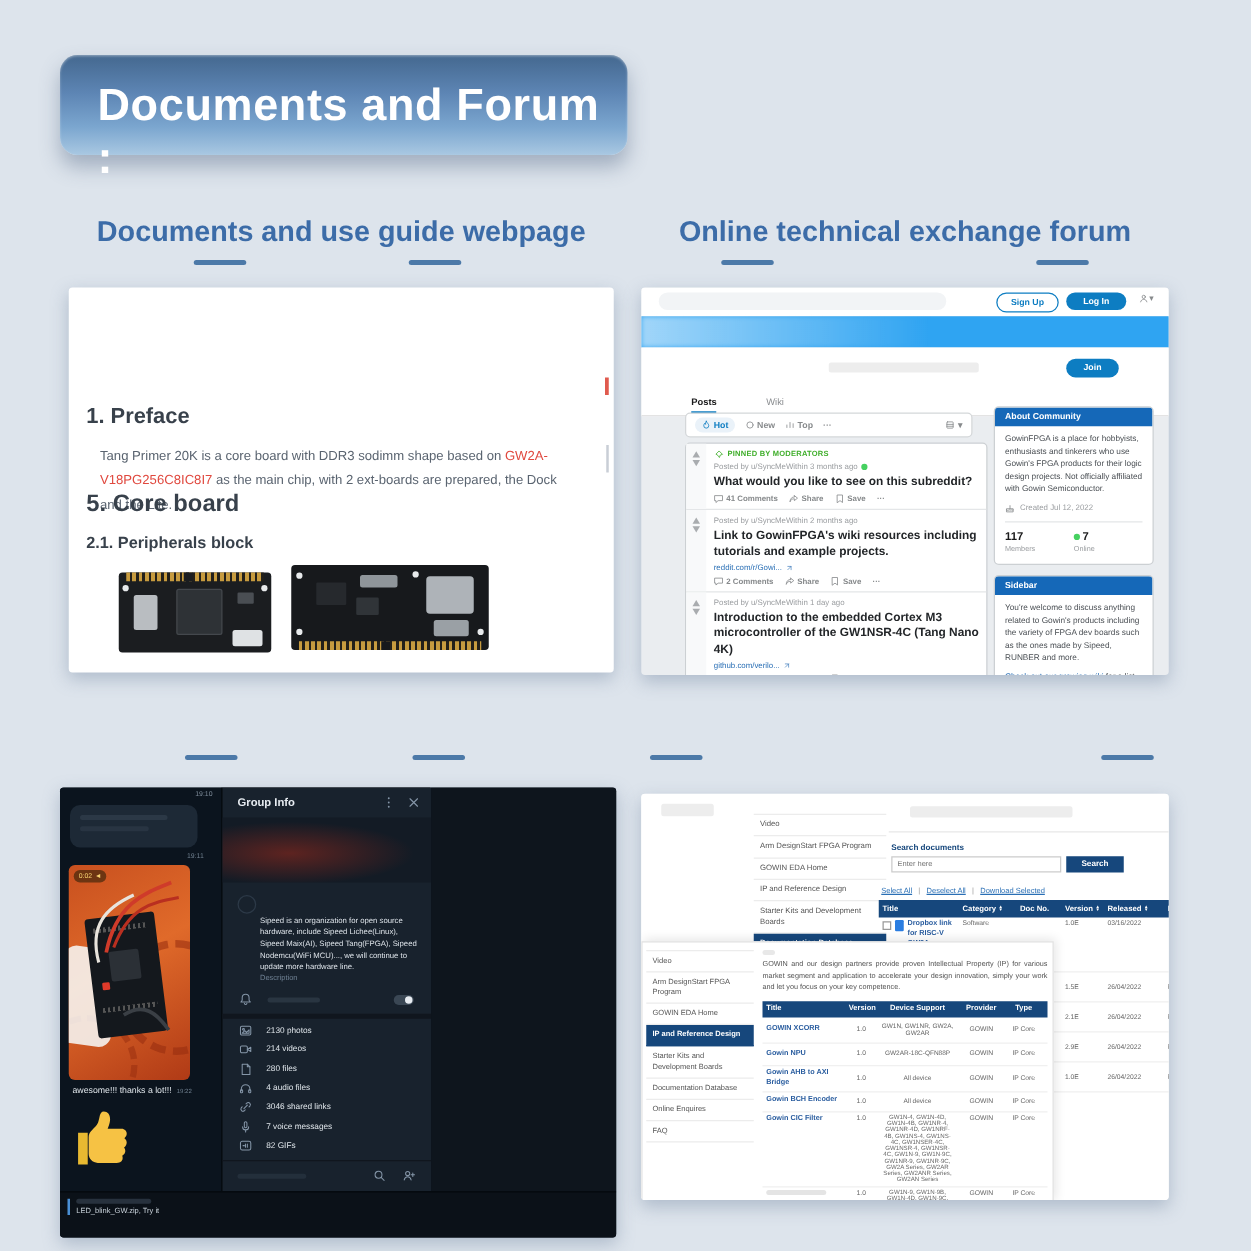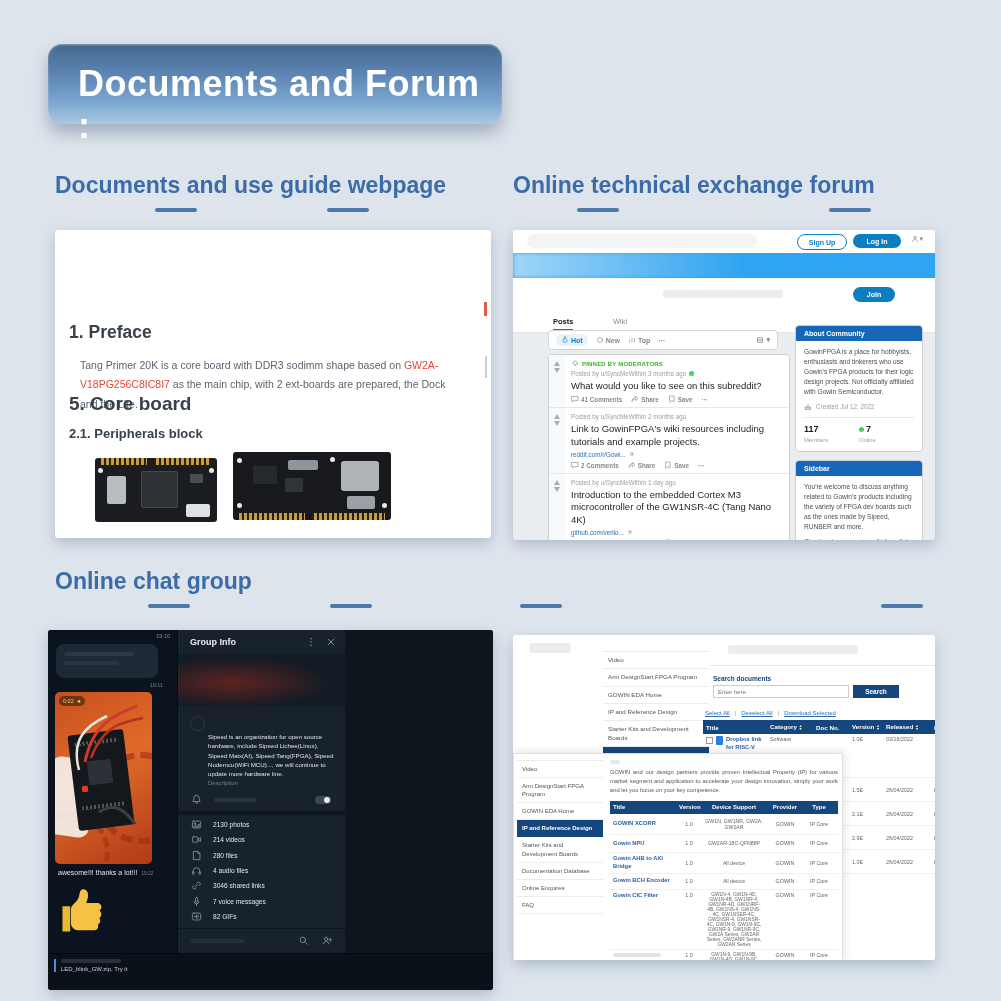--- a/index.html
+++ b/index.html
@@ -4,21 +4,21 @@
 <style>
   html,body{margin:0;padding:0}
   body{width:1001px;height:1001px;background:#dde4ec;font-family:"Liberation Sans",sans-serif;position:relative;overflow:hidden}
   .abs{position:absolute}
   .panel{position:absolute;background:#fff;box-shadow:0 5px 14px rgba(100,120,150,.38);border-radius:3px;overflow:hidden}
   
   #banner{position:absolute;left:48px;top:44px;width:454px;height:80px;border-radius:14px;
     background:linear-gradient(180deg,#44688f 0%,#5d85b4 38%,#7ba6cf 72%,#a9c8e2 100%);
     box-shadow:0 9px 16px rgba(90,110,140,.45), inset 0 1px 2px rgba(255,255,255,.4)}
   #banner .t{color:#fff;font-size:36px;font-weight:bold;padding:19px 0 0 30px;letter-spacing:.5px}
-  .sec-h{position:absolute;color:#3c6ca8;font-size:23px;font-weight:600}
+  .sec-h{position:absolute;text-align:center;color:#3c6ca8;font-size:23px;font-weight:600}
   .dash{position:absolute;top:36px;width:42px;height:4px;background:#4c79a8;border-radius:2px}
   
   .doc-h1{position:absolute;left:14px;font-weight:bold;color:#38414b}
   .doc-p{position:absolute;left:25px;width:376px;font-size:10.5px;color:#5a6470;line-height:1.85}
   .red{color:#e0483e}
   .pcb{position:absolute;background:#1b1d20;border-radius:3px}
   .gold{position:absolute;left:6px;right:6px;height:7px;background:repeating-linear-gradient(90deg,#c79b3f 0 3px,#23201a 3px 5px)}
   .hole{position:absolute;width:5px;height:5px;border-radius:50%;background:#e8eaec}
   
   .pill{border-radius:8px;font-size:7px;font-weight:bold;display:flex;align-items:center;justify-content:center}
@@ -28,21 +28,21 @@
   .postcard{position:absolute;background:#fff;border:1px solid #ccd0d3;border-radius:4px}
   .post{display:flex;border-top:1px solid #e4e6e8}
   .post:first-child{border-top:none}
   .gut{width:16px;background:#f8f9fa;padding-top:6px}
   .va-u{width:0;height:0;border-left:3px solid transparent;border-right:3px solid transparent;border-bottom:5px solid #a9acaf;margin:0 auto 2px}
   .va-d{width:0;height:0;border-left:3px solid transparent;border-right:3px solid transparent;border-top:5px solid #a9acaf;margin:0 auto}
   .pc{padding:5px 6px 4px;flex:1}
   .pinned{display:flex;align-items:center;gap:3px;color:#3fae2a;font-size:6px;font-weight:bold;letter-spacing:.2px;margin-bottom:2px}
   .meta{font-size:6.3px;color:#9a9da0;margin-bottom:3px;display:flex;align-items:center;gap:3px}
   .gdot{width:5px;height:5px;border-radius:50%;background:#46d160;display:inline-block}
-  .ptitle{font-size:9.5px;font-weight:400;color:#232629;line-height:1.3;margin-bottom:3px}
+  .ptitle{font-size:9.5px;font-weight:700;color:#232629;line-height:1.3;margin-bottom:3px}
   .plink{font-size:6.3px;color:#2a6fb5;display:flex;align-items:center;gap:2px;margin-bottom:3px}
   .pfoot{display:flex;align-items:center;gap:9px;color:#878a8c;font-size:6.3px;font-weight:bold}
   .fi{display:flex;align-items:center;gap:2px}
   .sbcard{background:#fff;border:1px solid #ccd0d3;border-radius:4px;overflow:hidden;margin-bottom:8px}
   .sbhead{background:#1568b8;color:#fff;font-size:7px;font-weight:bold;padding:4px 8px}
   .sbbody{padding:6px 8px;font-size:6.6px;color:#4a4f54;line-height:1.5}
   .bluelink{color:#2a6fb5;text-decoration:underline}
   .fic{width:8px;height:8px;stroke:#878a8c;fill:none;stroke-width:1.3;stroke-linecap:round;stroke-linejoin:round}
   
   .ic{width:11px;height:11px;stroke:#8596a8;fill:none;stroke-width:1.2;stroke-linecap:round;stroke-linejoin:round}
@@ -69,21 +69,20 @@
   <span>Documents and use guide webpage</span>
   <div class="dash" style="left:100px"></div>
   <div class="dash" style="left:272px"></div>
 </div>
 <div class="sec-h" style="left:513px;top:172px;width:422px">
   <span>Online technical exchange forum</span>
   <div class="dash" style="left:64px"></div>
   <div class="dash" style="left:316px"></div>
 </div>
 <div class="sec-h" style="left:55px;top:568px;width:436px">
-  <span>Online chat group</span>
   <div class="dash" style="left:93px"></div>
   <div class="dash" style="left:275px"></div>
 </div>
 <div class="sec-h" style="left:513px;top:568px;width:422px">
   <div class="dash" style="left:7px"></div>
   <div class="dash" style="left:368px"></div>
 </div>
 
 <div class="panel" style="left:55px;top:230px;width:436px;height:308px">
   <div class="abs" style="right:4px;top:72px;width:3px;height:14px;background:#e05a4e"></div>

